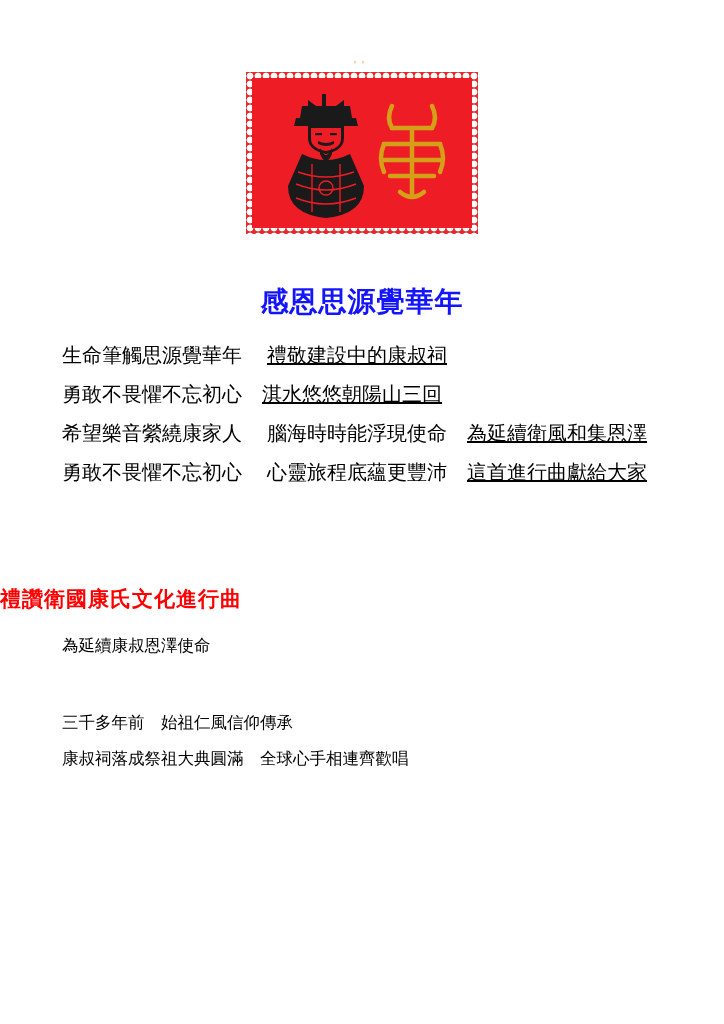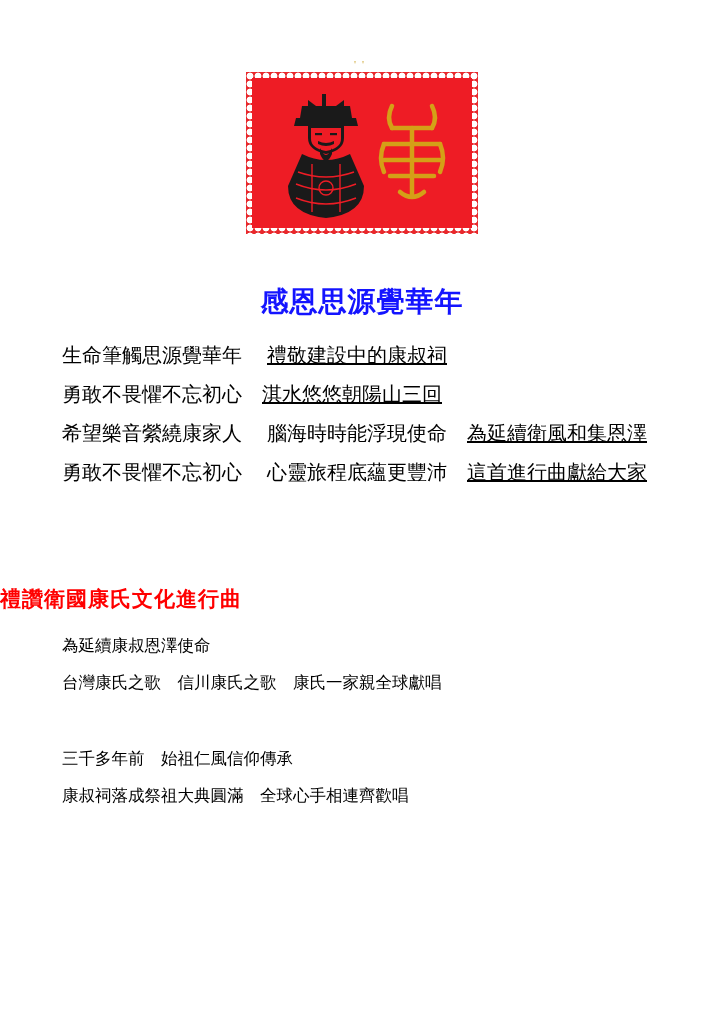--- a/index.html
+++ b/index.html
@@ -234,21 +234,20 @@
       <div class="verse-col c2">心靈旅程底蘊更豐沛</div>
       <div class="verse-col c3">這首進行曲獻給大家</div>
     </div>
   </div>
 
   <div class="title-2">禮讚衛國康氏文化進行曲</div>
 
   <div class="stanzas">
     <div class="stanza">
       <div class="stanza-line">為延續康叔恩澤使命</div>
-      <div class="stanza-line">台灣康氏之歌　信川康氏之歌　康氏一家親全球獻唱</div>
     </div>
     <div class="stanza-gap"></div>
     <div class="stanza">
       <div class="stanza-line">三千多年前　始祖仁風信仰傳承</div>
       <div class="stanza-line">康叔祠落成祭祖大典圓滿　全球心手相連齊歡唱</div>
     </div>
   </div>
 
 </div>
 

